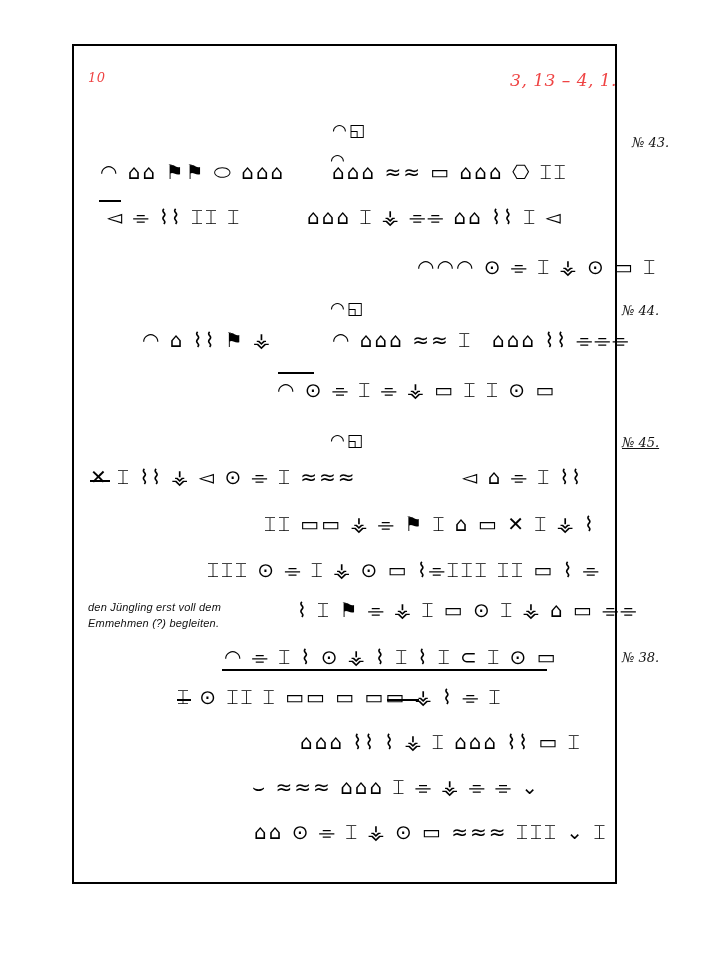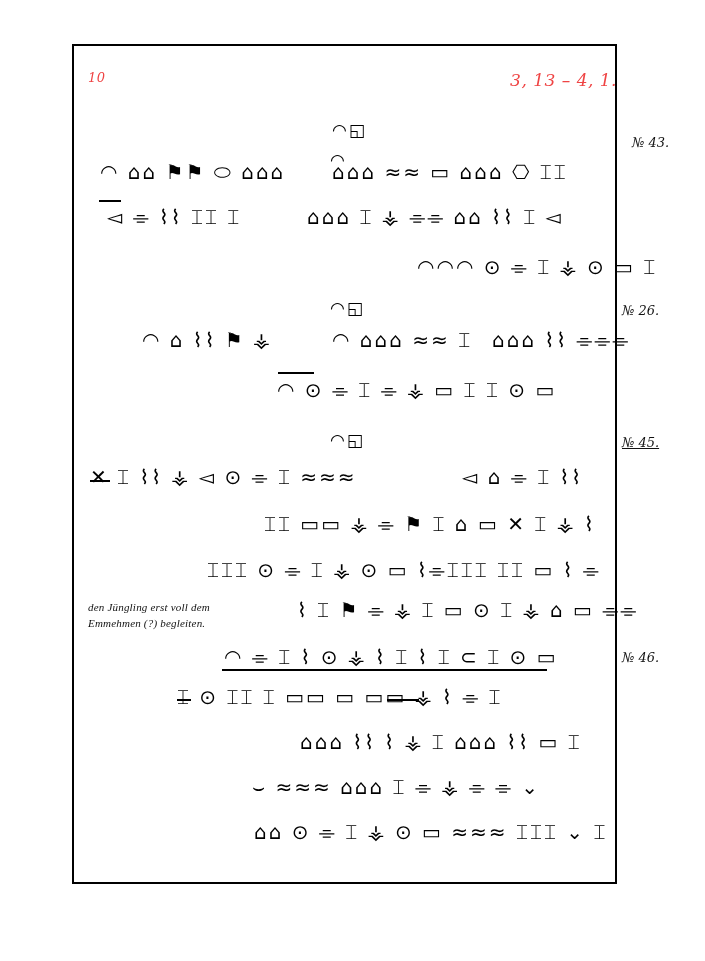--- a/index.html
+++ b/index.html
@@ -66,21 +66,21 @@
     font-size: 13px;
     white-space: nowrap;
   }
 
   
   #margin-note {
     position: absolute;
     left: 88px;
     top: 600px;
     width: 150px;
-    font-family: Liberation Serif, serif;
+    font-family: Liberation Sans, sans-serif;
     font-style: italic;
     font-size: 11px;
     line-height: 1.45;
     color: #111;
     letter-spacing: 0.2px;
   }
 
   
   .glyph-block {
     position: absolute;
@@ -144,23 +144,23 @@
       </div>
 
   </div>
 
   <div id="page-number" class="hand">10</div>
 
   <div id="column-ref" class="hand">3, 13 – 4, 1.</div>
 
   <div id="section-markers">
       <div class="section-marker" style="left: 622px; top: 135px; margin-left: 10px;">№ 43.</div>
-      <div class="section-marker" style="left: 622px; top: 303px;">№ 26.</div>
+      <div class="section-marker" style="left: 622px; top: 303px;">№ 44.</div>
       <div class="section-marker" style="left: 622px; top: 435px; text-decoration: underline;">№ 45.</div>
-      <div class="section-marker" style="left: 622px; top: 650px;">№ 46.</div>
+      <div class="section-marker" style="left: 622px; top: 650px;">№ 38.</div>
     </div>
 
   <div id="margin-note">
     <div>den Jüngling erst voll dem</div>
     <div>Emmehmen (?) begleiten.</div>
   </div>
 
 </div>
 
 </body></html>

